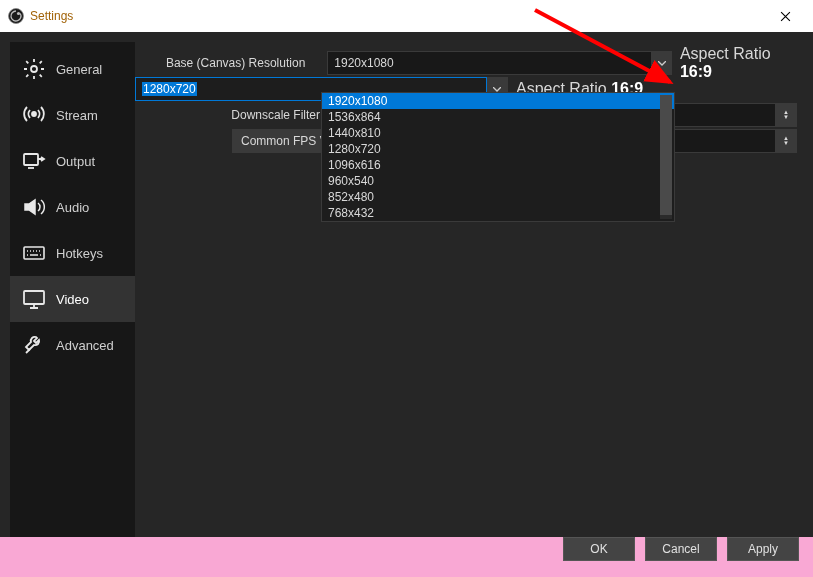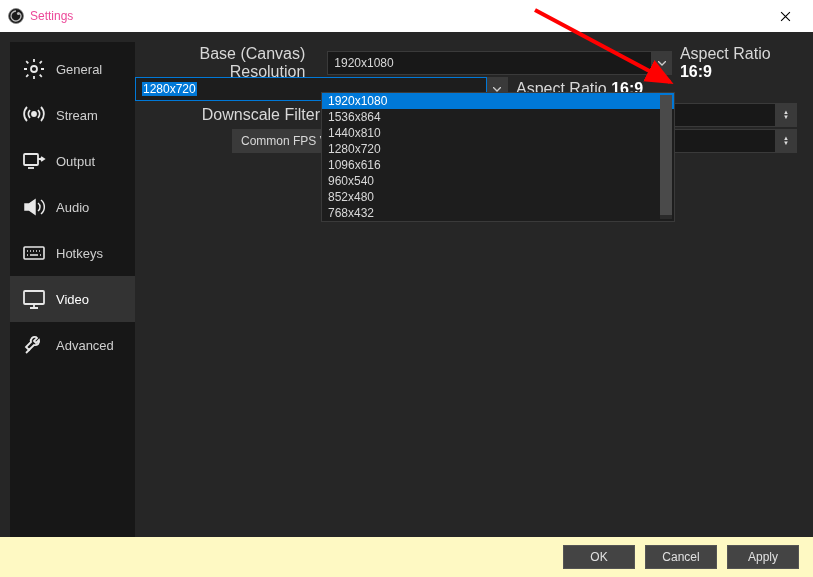--- a/index.html
+++ b/index.html
@@ -1,45 +1,45 @@
 <!DOCTYPE html>
 <html><head>
 <meta charset="utf-8">
 <style>
   html,body{margin:0;padding:0;width:813px;height:577px;background:#fff;font-family:"Segoe UI",Arial,sans-serif;font-size:12px;color:#e0e0e0;overflow:hidden}
   .titlebar{height:32px;background:#fff;display:flex;align-items:center;padding:0 8px;color:#000}
   .titlebar .obs-icon{width:16px;height:16px;margin-right:6px}
-  .titlebar .title{font-size:12px;color:#ec4899}
+  .titlebar .title{font-size:12px;color:#a16207}
   .titlebar .spacer{flex:1}
   .titlebar .close{width:40px;height:32px;display:flex;align-items:center;justify-content:center}
   .app{width:813px;height:545px;background:#262626;display:flex;flex-direction:column}
   .main{flex:1;display:flex;padding:10px 10px 0 10px;gap:0}
   .sidebar{width:128px;background:#171717;display:flex;flex-direction:column;padding-top:4px}
   .nav-item{display:flex;align-items:center;gap:10px;height:46px;padding:0 12px;color:#cfcfcf;cursor:pointer}
   .nav-item.selected{background:#333333;color:#fff}
   .nav-item .icon{width:24px;height:24px;display:flex;align-items:center;justify-content:center;color:#e8e8e8}
   .nav-item .label{font-size:13px}
   .content{flex:1;position:relative;background:#262626;padding:6px 6px 0 0}
   .row{display:flex;align-items:center;height:26px;margin-bottom:0}
-  .row-label{width:185px;text-align:right;padding-right:22px;font-size:16px;color:#d8d8d8}
+  .row-label{width:185px;text-align:right;padding-right:22px;font-size:12px;color:#d8d8d8}
   .select{position:relative;height:22px;background:#181818;border:1px solid #3a3a3a;display:flex;align-items:center;padding:0 6px;font-size:12px;color:#d8d8d8}
   .select.full{width:338px}
   .select.open{border-color:#0078d7;background:#1d1d1d}
   .drop-btn{width:20px;height:22px;background:#3a3a3a;display:flex;align-items:center;justify-content:center;border:1px solid #3a3a3a;border-left:none}
   .spin{width:20px;height:22px;background:#3a3a3a;display:flex;flex-direction:column;align-items:center;justify-content:center;border:1px solid #3a3a3a;border-left:none}
   .spin .tri{line-height:5px;font-size:6px;color:#ddd}
   .aspect{margin-left:8px;font-size:16px;color:#d8d8d8}
   .aspect b{font-weight:600;color:#fff}
   .fps-select{position:relative;height:22px;background:#3a3a3a;border:1px solid #3a3a3a;display:flex;align-items:center;padding:0 8px;font-size:12px;color:#d8d8d8}
   .dropdown{position:absolute;left:337px;top:96px;width:339px;background:#1d1d1d;border:1px solid #3a3a3a;z-index:10}
   .dropdown .opt{height:16px;line-height:16px;font-size:12px;padding:0 6px;color:#d8d8d8;cursor:pointer}
   .dropdown .opt.hl{background:#0078d7;color:#fff}
   .dropdown .scroll{position:absolute;right:2px;top:2px;bottom:2px;width:12px;background:#2b2b2b}
   .dropdown .thumb{position:absolute;right:2px;top:2px;width:12px;height:120px;background:#4a4a4a}
-  .footer{height:40px;display:flex;align-items:center;justify-content:flex-end;gap:10px;padding:0 14px;background:#fef9c3}
+  .footer{height:40px;display:flex;align-items:flex-start;justify-content:flex-end;gap:10px;padding:0 14px;background:#f9a8d4}
   .btn{width:70px;height:22px;background:#444;border:1px solid #555;color:#e0e0e0;font-size:12px;display:flex;align-items:center;justify-content:center;cursor:pointer}
   .arrow-annot{position:absolute;left:530px;top:-5px;width:200px;height:100px;pointer-events:none}
   svg{display:block}
 </style>
 </head>
 <body>
 
 <div class="titlebar">
   <span class="obs-icon">
     <svg viewBox="0 0 16 16" width="16" height="16">

